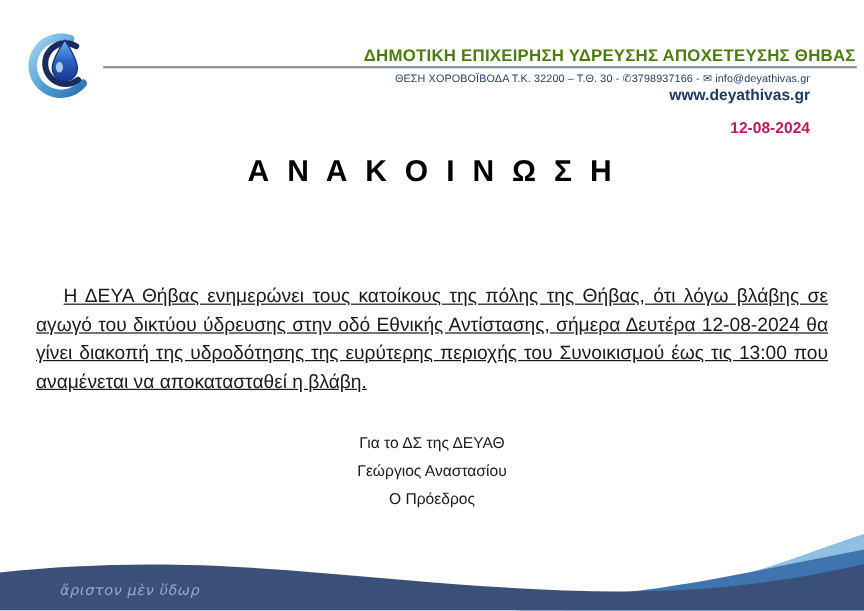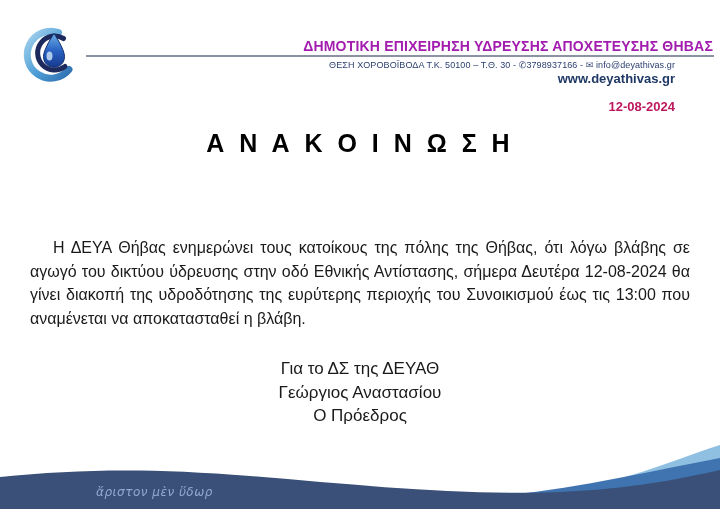--- a/index.html
+++ b/index.html
@@ -12,21 +12,21 @@
     color:#1a1a1a;
   }
   
   .logo{position:absolute;left:20px;top:23px;width:66px;height:62px;}
   .header-rule{
     position:absolute;left:86px;top:55px;width:628px;height:1.5px;
     background:#8b93a3;
   }
   .company-name{
     position:absolute;right:7px;top:38px;
-    font-size:14px;font-weight:700;color:#a21caf;
+    font-size:14px;font-weight:700;color:#4d7c0f;
     letter-spacing:.2px;white-space:nowrap;
   }
   .contact-line{
     position:absolute;right:45px;top:60px;
     font-size:9px;color:#2a3f6e;white-space:nowrap;letter-spacing:.1px;
   }
   .contact-line .ico{font-size:9px;}
   .website{
     position:absolute;right:45px;top:71px;
     font-size:13px;font-weight:700;color:#1f3864;white-space:nowrap;
@@ -43,33 +43,33 @@
     letter-spacing:4px;white-space:nowrap;
   }
   .subtitle{
     position:absolute;left:0;right:0;top:174px;
     text-align:center;
     font-size:18.5px;color:#111;line-height:26px;
   }
   .body-text{
     position:absolute;left:30px;right:30px;top:236px;
     font-size:16px;line-height:23.5px;
-    text-align:justify;text-indent:23px;color:#1a1a1a;
+    text-align:justify;text-indent:23px;color:#1a1a1a;text-decoration:underline;
   }
   .signature{
     position:absolute;left:0;right:0;top:357px;
-    text-align:center;font-size:17px;line-height:23.5px;color:#1a1a1a;
+    text-align:center;font-size:13px;line-height:23.5px;color:#1a1a1a;
   }
   
   .wave{position:absolute;left:0;bottom:0;width:720px;height:70px;}
   .motto{
     position:absolute;left:50px;top:485px;
     font-family:"DejaVu Sans", sans-serif;
     font-style:italic;font-size:12px;color:#93a9cf;
-    letter-spacing:.5px;white-space:nowrap;margin-left:46px;
+    letter-spacing:.5px;white-space:nowrap;
   }
 </style>
 </head>
 <body>
 
 <div class="page">
 
   <svg class="logo" viewBox="0 0 66 62">
     <defs>
       <linearGradient id="cresc" x1="0" y1="0" x2="1" y2="1">
@@ -86,21 +86,21 @@
     <path d="M 38.5 9.5 A 23.5 23.5 0 1 0 49 46.5" fill="none" stroke="url(#cresc)" stroke-width="7" stroke-linecap="round"></path>
     <path d="M 43.5 15.5 A 17 17 0 1 0 45 43.5" fill="none" stroke="#1c2a5e" stroke-width="5" stroke-linecap="round"></path>
     <path d="M 34 10.5 C 34 10.5 23.5 26 23.5 33.5 C 23.5 40 28.2 44.3 34 44.3 C 39.8 44.3 44.5 40 44.5 33.5 C 44.5 26 34 10.5 34 10.5 Z" fill="url(#dropg)" stroke="#14306e" stroke-width="1"></path>
     <ellipse cx="29.5" cy="33" rx="3" ry="4.5" fill="#cfe6fa" opacity="0.8"></ellipse>
   </svg>
 
   <div class="header-rule"></div>
 
   <div class="company-name">ΔΗΜΟΤΙΚΗ ΕΠΙΧΕΙΡΗΣΗ ΥΔΡΕΥΣΗΣ ΑΠΟΧΕΤΕΥΣΗΣ ΘΗΒΑΣ</div>
 
-  <div class="contact-line"><span>ΘΕΣΗ ΧΟΡΟΒΟΪΒΟΔΑ Τ.Κ. 50100 – Τ.Θ. 30 - </span><span class="ico">✆</span><span>3798937166</span><span> - </span><span class="ico">✉</span><span> info@deyathivas.gr</span></div>
+  <div class="contact-line"><span>ΘΕΣΗ ΧΟΡΟΒΟΪΒΟΔΑ Τ.Κ. 32200 – Τ.Θ. 30 - </span><span class="ico">✆</span><span>3798937166</span><span> - </span><span class="ico">✉</span><span> info@deyathivas.gr</span></div>
 
   <div class="website">www.deyathivas.gr</div>
 
   <div class="doc-date">12-08-2024</div>
 
   <div class="title">Α Ν Α Κ Ο Ι Ν Ω Σ Η</div>
 
 
   <div class="body-text">Η ΔΕΥΑ Θήβας ενημερώνει τους κατοίκους της πόλης της Θήβας, ότι λόγω βλάβης σε αγωγό του δικτύου ύδρευσης στην οδό Εθνικής Αντίστασης, σήμερα Δευτέρα 12-08-2024 θα γίνει διακοπή της υδροδότησης της ευρύτερης περιοχής του Συνοικισμού έως τις 13:00 που αναμένεται να αποκατασταθεί η βλάβη.</div>
 

